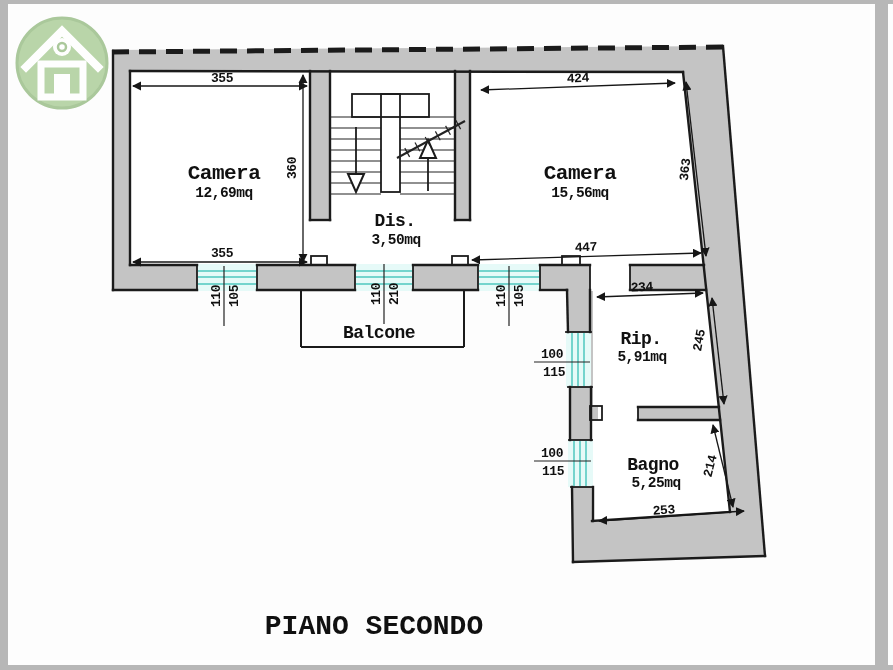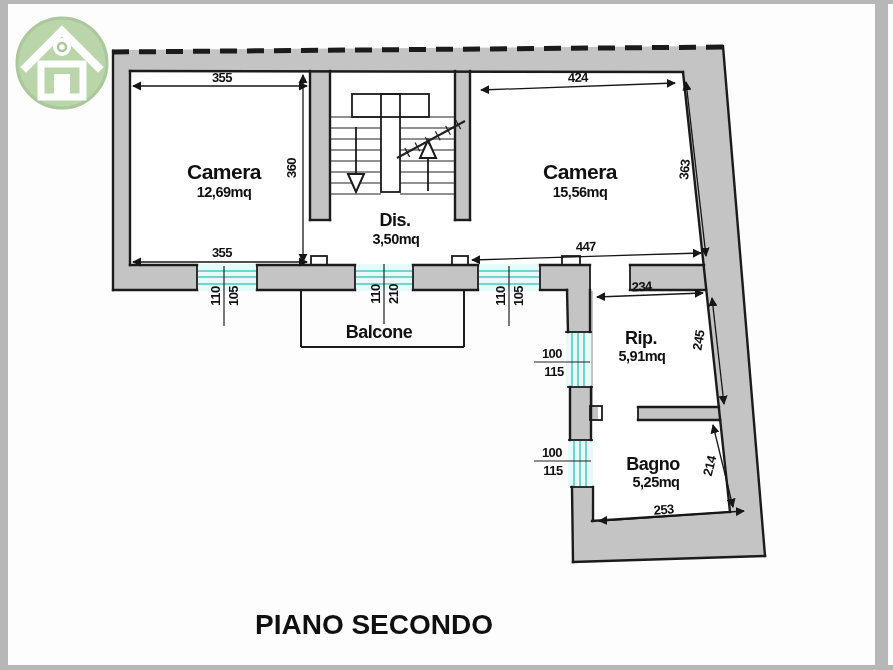--- a/index.html
+++ b/index.html
@@ -1,17 +1,17 @@
 <!DOCTYPE html>
 <html><head>
 <meta charset="utf-8">
 <style>
   html,body{margin:0;padding:0;background:#e9e9e9;}
   .stage{position:relative;width:893px;height:670px;background:#fdfdfd;overflow:hidden;
-         font-family:Liberation Sans, sans-serif;}
+         font-family:Liberation Mono, monospace;}
   svg{display:block}
   
   .w   {stroke:#1b1b1b;stroke-width:2.4;fill:none;stroke-linecap:square;}
   .wt  {stroke:#1b1b1b;stroke-width:1.8;fill:none;stroke-linecap:square;}
   .dash{stroke:#1b1b1b;stroke-width:5;fill:none;stroke-dasharray:17 10;}
   .wh  {fill:#ffffff;stroke:none;}
   .glass{stroke:#74d4cd;stroke-width:2;fill:none;}
   .dim {stroke:#161616;stroke-width:1.3;fill:none;}
   .thin{stroke:#222;stroke-width:1.2;fill:none;}
   .bal {stroke:#1b1b1b;stroke-width:2;fill:none;}

